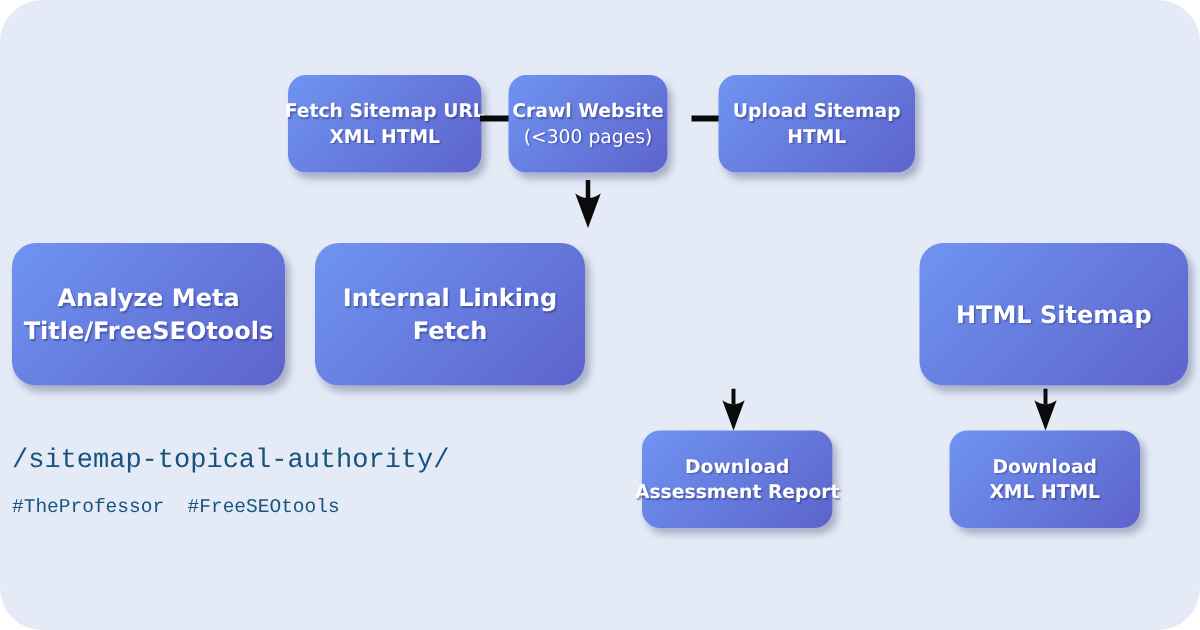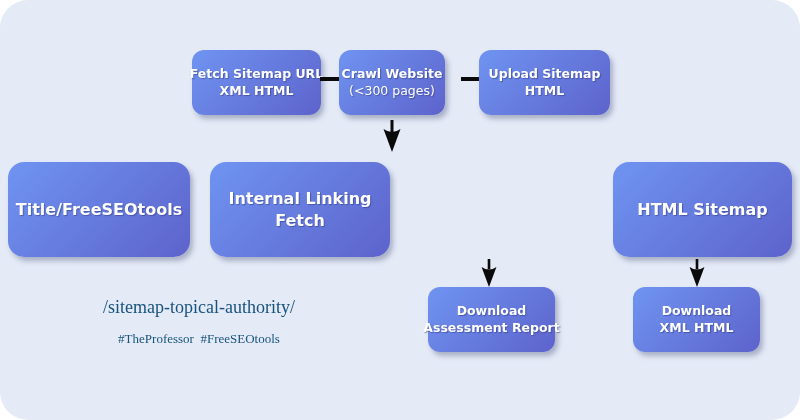--- a/index.html
+++ b/index.html
@@ -20,22 +20,22 @@
         color:var(--box-text);font-weight:bold;text-align:center;
         box-shadow:3px 4px 5px rgba(120,130,160,0.55);
         line-height:1.32;}
   .node.small{border-radius:12px;font-size:12.5px;}
   .node.big{border-radius:16px;font-size:16px;}
   .node .l{white-space:nowrap;text-shadow:1px 1px 1px rgba(35,45,110,0.45);}
   .node .sub{font-weight:normal;}
   .hline{position:absolute;height:4px;background:var(--connector-color);}
   .arrow{position:absolute;width:24px;}
   .arrow path,.arrow rect{fill:var(--connector-color);}
-  .captions{position:absolute;left:8px;top:297px;width:382px;text-align:center;
-            color:var(--caption-color);font-family:Liberation Serif, serif;}
+  .captions{position:absolute;left:8px;top:297px;width:382px;
+            color:var(--caption-color);font-family:Liberation Mono, monospace;}
   .cap-path{font-size:18px;}
   .cap-tags{font-size:13px;margin-top:13px;white-space:pre;}
 </style>
 </head>
 <body>
 
 <div class="stage">
   <div class="panel"></div>
 
   <div class="node small" style="left:192px;top:50px;width:129px;height:65px">
@@ -52,20 +52,21 @@
     <span class="l">Upload Sitemap</span>
     <span class="l">HTML</span>
   </div>
 
   <svg class="arrow" style="left:380px;top:119px;height:34px" viewBox="0 0 24 32">
     <rect x="10.5" y="0" width="3" height="12"></rect>
     <path d="M12 32 L3.5 9 Q12 15 20.5 9 Z"></path>
   </svg>
 
   <div class="node big" style="left:8px;top:162px;width:182px;height:95px">
+    <span class="l">Analyze Meta</span>
     <span class="l">Title/FreeSEOtools</span>
   </div>
   <div class="node big" style="left:210px;top:162px;width:180px;height:95px">
     <span class="l">Internal Linking</span>
     <span class="l">Fetch</span>
   </div>
   <div class="node big" style="left:613px;top:162px;width:179px;height:95px">
     <span class="l">HTML Sitemap</span>
   </div>
 

